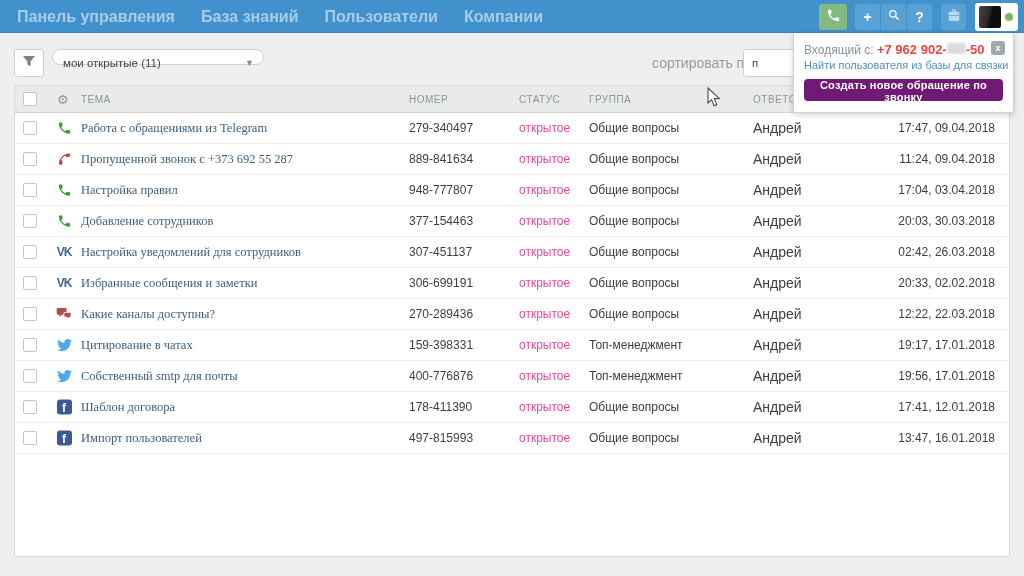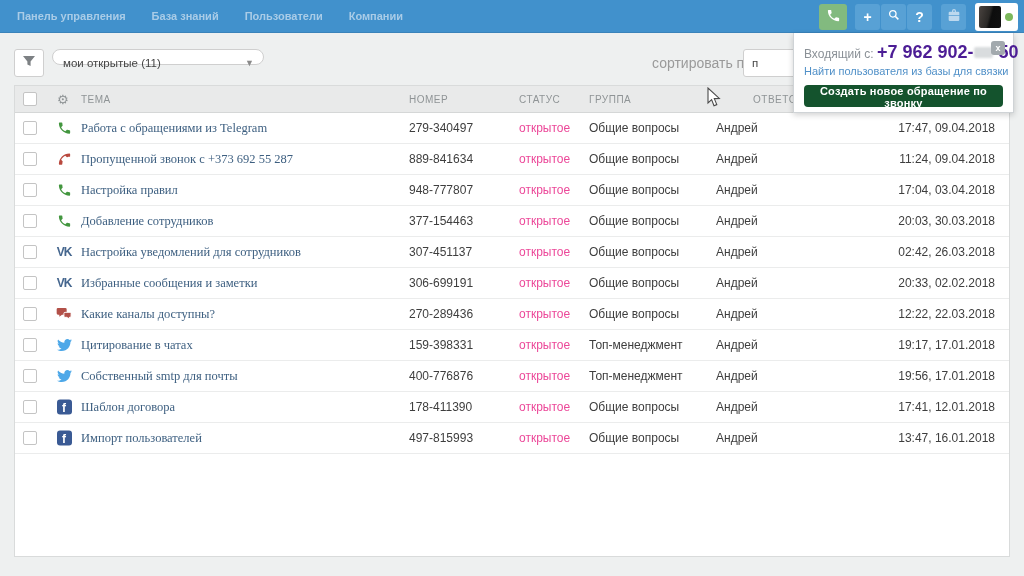--- a/index.html
+++ b/index.html
@@ -11,21 +11,21 @@
   }
 
   
   .navbar {
     position:absolute; top:0; left:0; width:1024px; height:33px;
     background:#4191cc;
     border-bottom:1px solid #3a83ba;
   }
   .nav-items { position:absolute; left:4px; top:0; height:33px; display:flex; }
   .nav-item {
-    padding:0 13px; line-height:33px; font-size:11px; font-weight:bold;
+    padding:0 13px; line-height:33px; font-size:16px; font-weight:bold;
     color:#a9cce7; cursor:pointer; white-space:nowrap;
   }
   .nav-item.active { color:#ffffff; }
 
   .nav-right { position:absolute; right:6px; top:0; height:33px; display:flex; align-items:center; }
   .icon-btn {
     width:25px; height:26px; border-radius:3px; background:#58a1d5;
     display:flex; align-items:center; justify-content:center;
     color:#fff; font-weight:bold; font-size:14px; cursor:pointer;
   }
@@ -43,33 +43,33 @@
   .status-dot { width:8px; height:8px; border-radius:50%; background:#7cb85c; }
 
   
   .call-popup {
     position:absolute; left:793px; top:33px; width:221px; height:80px;
     background:#ffffff; border:1px solid #cfd3d6; border-top:none;
     box-shadow:0 2px 6px rgba(0,0,0,.18);
     padding:9px 10px 8px 10px; z-index:100;
   }
   .popup-line1 { font-size:12px; color:#8a9096; white-space:nowrap; }
-  .popup-line1 b { color:#4c1d95; font-size:18px; }
+  .popup-line1 b { color:#ef4444; font-size:13px; }
   .blur-chip {
     display:inline-block; width:19px; height:11px; background:#d9dcde;
     border-radius:2px; filter:blur(1.3px); vertical-align:baseline;
   }
   .popup-close {
     position:absolute; top:8px; right:8px; width:14px; height:14px;
     background:#a2a9ad; border-radius:3px; color:#fff; font-size:9px; font-weight:bold;
     display:flex; align-items:center; justify-content:center; line-height:1; cursor:pointer;
   }
   .popup-link { font-size:11px; color:#5090c8; margin-top:2px; cursor:pointer; white-space:nowrap; }
   .popup-button {
-    margin-top:8px; width:100%; height:22px; background:#14532d; border:none; border-radius:4px;
+    margin-top:8px; width:100%; height:22px; background:#701a75; border:none; border-radius:4px;
     color:#ffffff; font-weight:bold; font-size:11px; font-family:inherit; cursor:pointer;
     letter-spacing:.2px;
   }
 
   
   .filter-btn {
     position:absolute; left:14px; top:49px; width:30px; height:28px;
     background:#fff; border:1px solid #cfcfcf; border-radius:3px;
     display:flex; align-items:center; justify-content:center; cursor:pointer;
   }
@@ -107,21 +107,21 @@
   .cell {
     position:absolute; top:50%; transform:translateY(-50%); white-space:nowrap;
   }
   .col-check { left:8px; }
   .col-gear  { left:42px; }
   .col-icon  { left:40px; width:18px; display:flex; align-items:center; justify-content:center; }
   .col-tema  { left:66px; font-size:12.5px; color:#3d5f80; cursor:pointer;font-family:Liberation Serif, serif; }
   .col-nomer { left:394px; font-size:12px; color:#3e3e3e; }
   .col-status{ left:504px; font-size:12px; color:#ec4899; }
   .col-gruppa{ left:574px; font-size:12px; color:#3e3e3e; }
-  .col-otvet { left:701px; font-size:12px; color:#3e3e3e; }
+  .col-otvet { left:738px; font-size:14px; color:#3e3e3e; }
   .col-date  { right:14px; font-size:12px; color:#3e3e3e; }
   .checkbox {
     width:14px; height:14px; background:#fff; border:1px solid #c4c4c4; border-radius:2px;
     cursor:pointer; display:block;
   }
   .gear { font-family:"DejaVu Sans",sans-serif; font-size:13px; color:#8f9496; cursor:pointer; }
 
   .fb-icon {
     width:15px; height:15px; background:#3a5a94; border-radius:3px; color:#fff;
     font-size:12px; font-weight:bold; display:flex; align-items:flex-end; justify-content:center;

